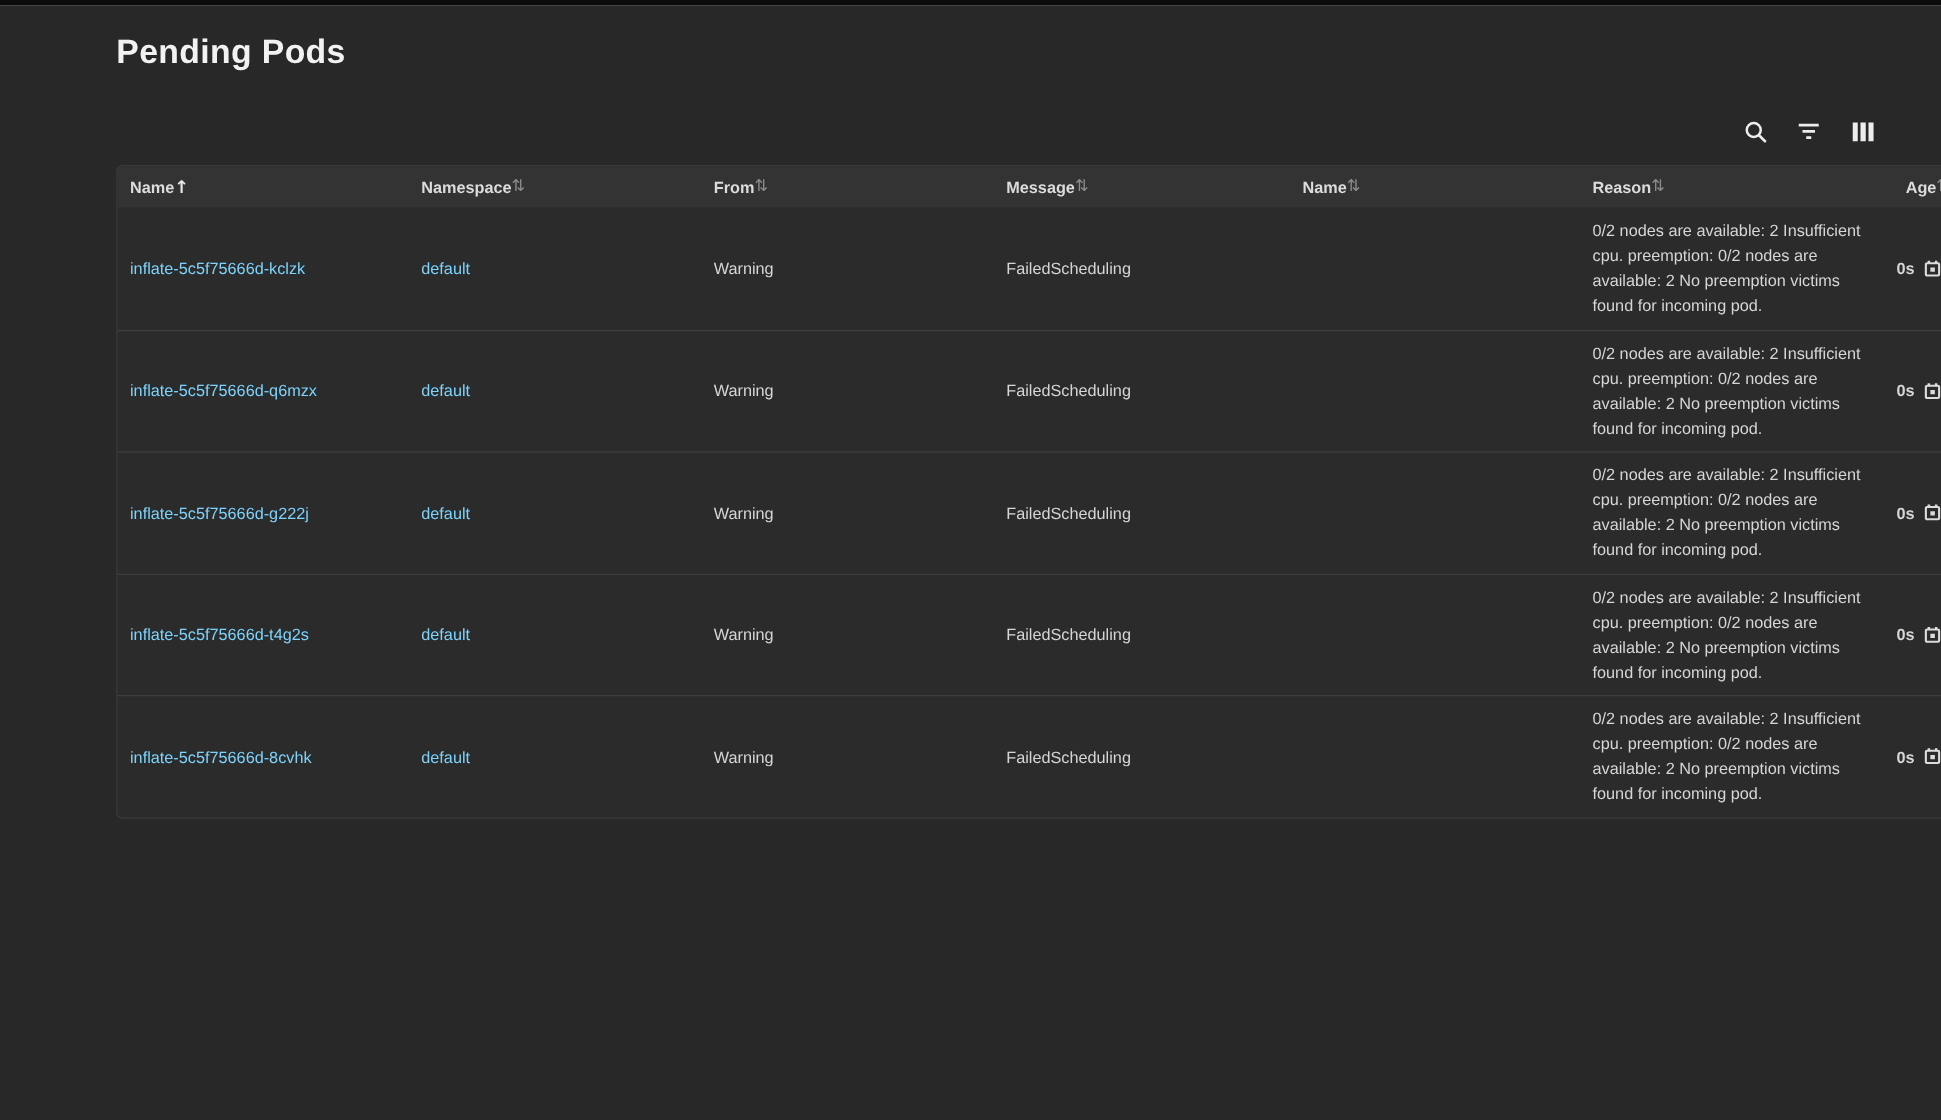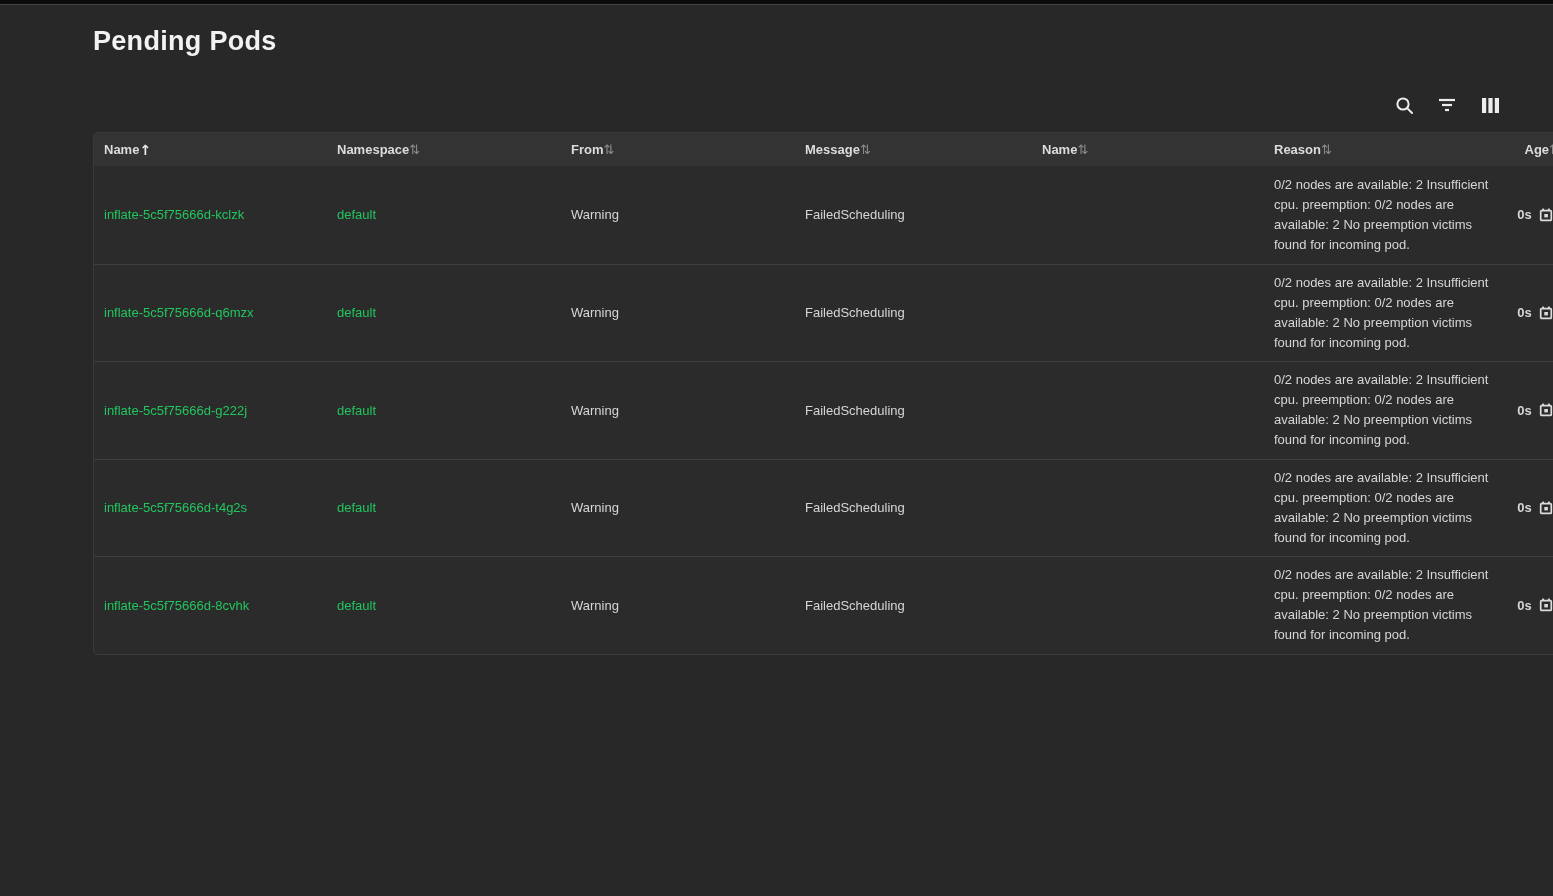--- a/index.html
+++ b/index.html
@@ -85,21 +85,21 @@
     cursor: pointer;
   }
   .tbody .tr:first-child { border-top: none; }
   .td {
     padding: 0 10px;
     font-size: 13px;
     color: #d6d6d6;
     overflow: hidden;
   }
   .td a {
-    color: #22c55e;
+    color: #7dd3fc;
     text-decoration: none;
   }
   .td.message { line-height: 20px; }
   .td.age {
     display: flex;
     align-items: center;
     justify-content: center;
     gap: 7px;
     font-weight: bold;
   }

